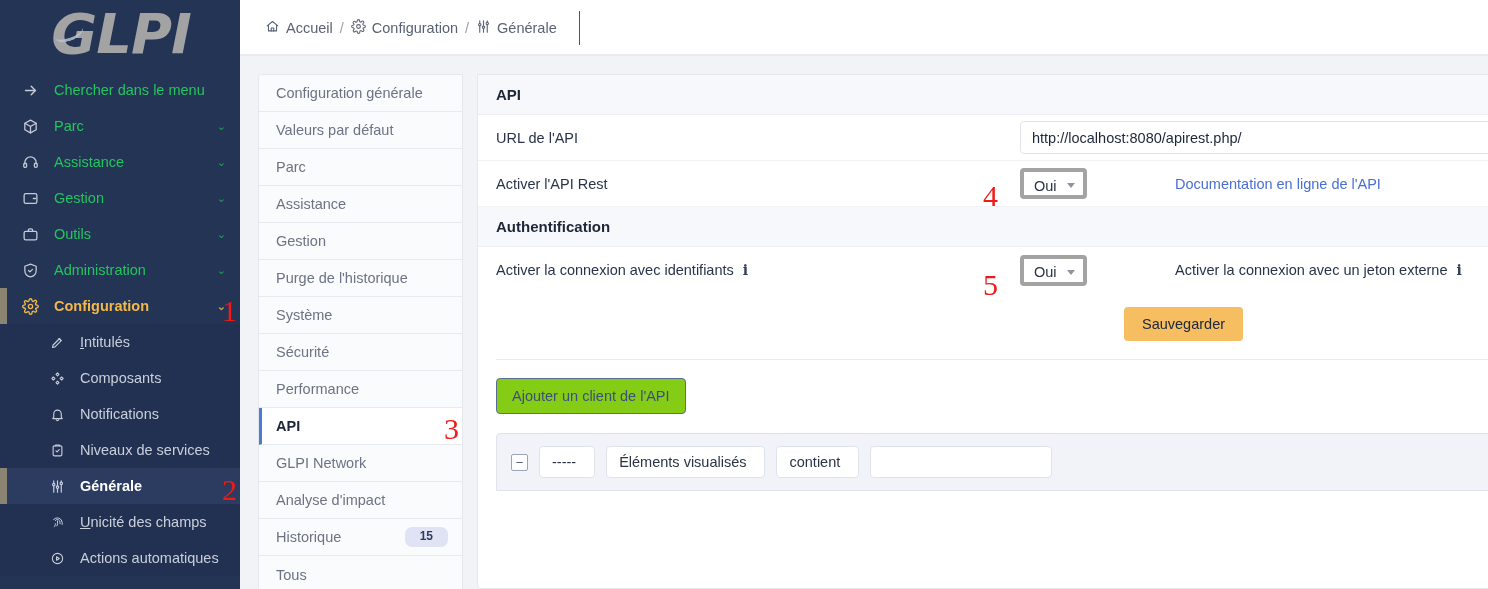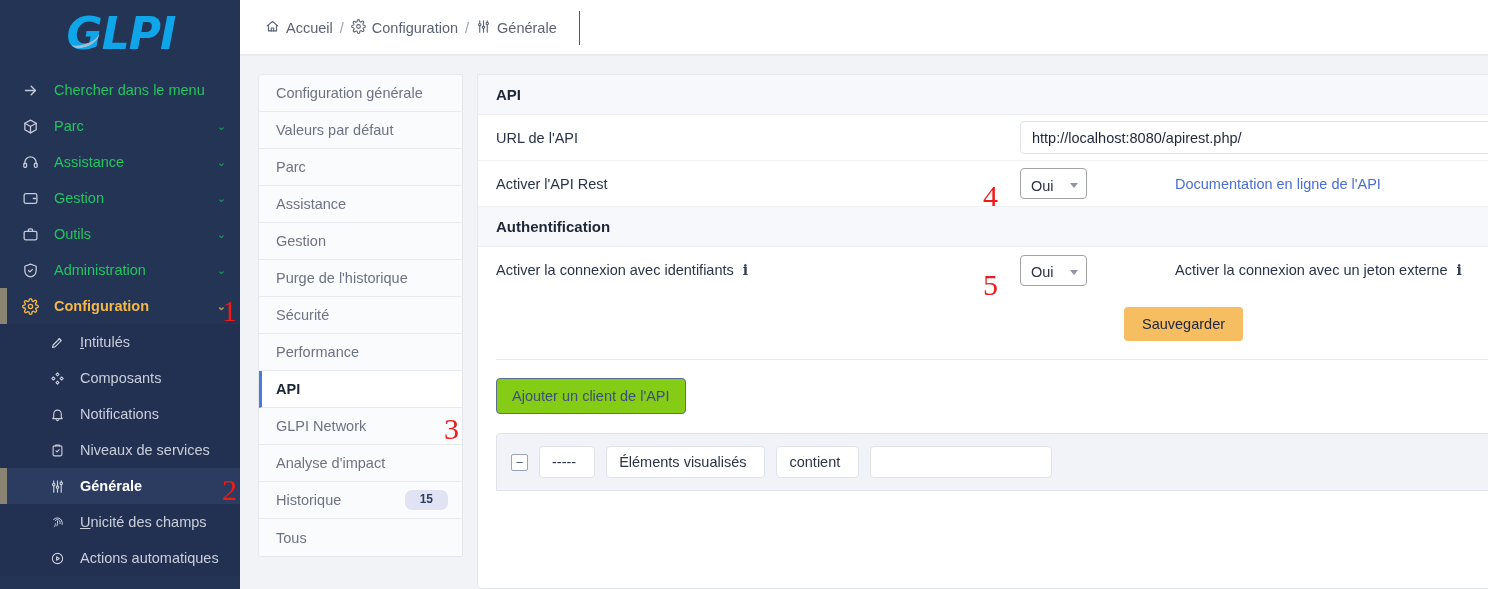--- a/index.html
+++ b/index.html
@@ -16,22 +16,22 @@
   .sidebar {
     width: 240px; height: 589px; flex: 0 0 240px;
     background: #243455;
     position: relative; overflow: hidden;
   }
   .brand {
     height: 68px; display: flex; align-items: center; justify-content: center;
   }
   .brand-logo {
     font-family: "DejaVu Sans", sans-serif;
-    font-size: 44px; font-style: italic; font-weight: 700;
-    color: #0ea5e9; letter-spacing: -1px; line-height: 1;
+    font-size: 56px; font-style: italic; font-weight: 700;
+    color: #a3a3a3; letter-spacing: -1px; line-height: 1;
     position: relative; padding-left: 2px; text-align: center;
   }
   .brand-logo .swoosh {
     position: absolute; left: 5px; top: 17px;
     width: 30px; height: 18px;
     border-bottom: 3px solid #b9c1d1;
     border-radius: 0 0 70% 40%;
     transform: rotate(-14deg);
     opacity: .85;
   }
@@ -186,21 +186,21 @@
   .txtinput {
     width: 490px; height: 33px;
     border: 1px solid #e1e4ea; border-radius: 4px;
     background: #fff; color: #1d2739; font-size: 14.5px;
     padding: 0 11px;
     display: flex; align-items: center;
   }
 
   .select {
     height: 31px; min-width: 67px;
-    border: 1px solid #a3a3a3; border-radius: 4px;
+    border: 4px solid #a3a3a3; border-radius: 4px;
     background: #fff; color: #2b3344; font-size: 14.5px;
     display: flex; align-items: center; justify-content: space-between;
     padding: 4px 8px 0 10px; gap: 0; cursor: pointer;
   }
   .select .caret {
     width: 0; height: 0;
     border-left: 4.5px solid transparent;
     border-right: 4.5px solid transparent;
     border-top: 5px solid #8d94a3;
   }
@@ -497,20 +497,23 @@
         <div class="tab">
             <span>Assistance</span>
           </div>
         <div class="tab">
             <span>Gestion</span>
           </div>
         <div class="tab">
             <span>Purge de l'historique</span>
           </div>
         <div class="tab">
+            <span>Système</span>
+          </div>
+        <div class="tab">
             <span>Sécurité</span>
           </div>
         <div class="tab">
             <span>Performance</span>
           </div>
         <div class="tab active">
             <span>API</span>
           </div>
         <div class="tab">
             <span>GLPI Network</span>

